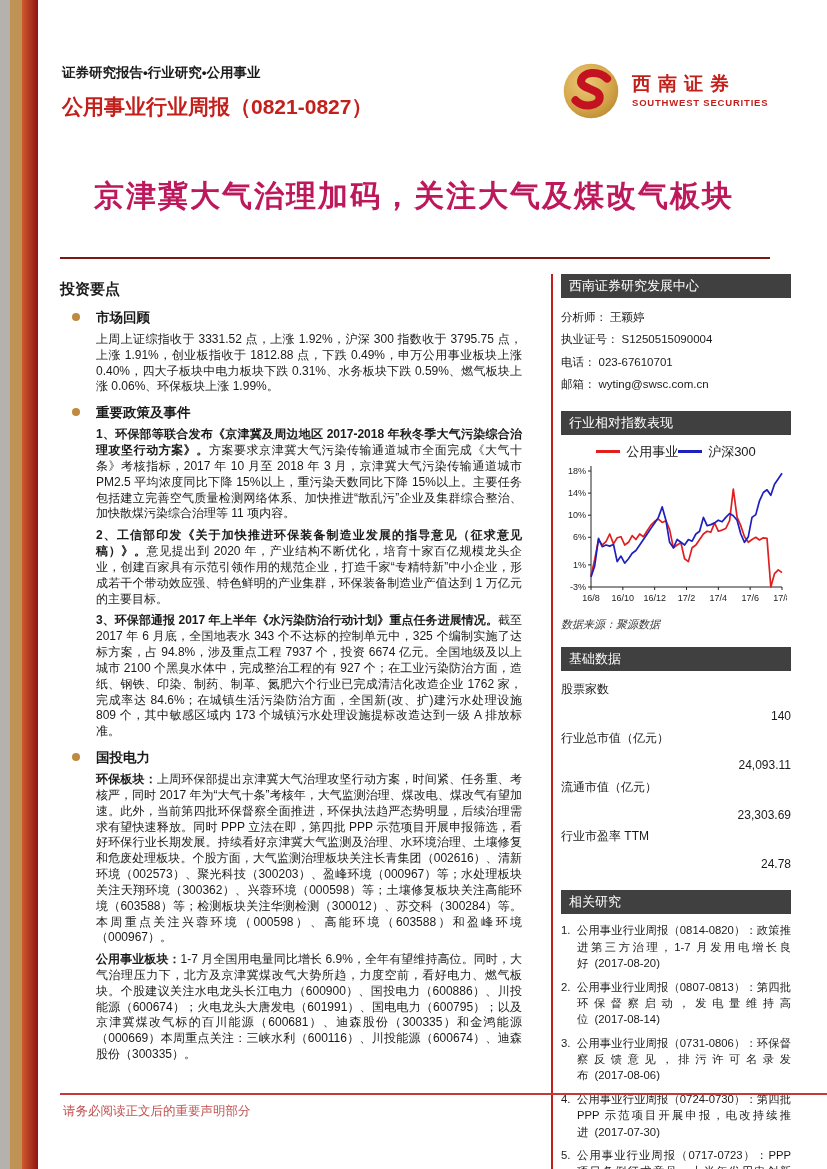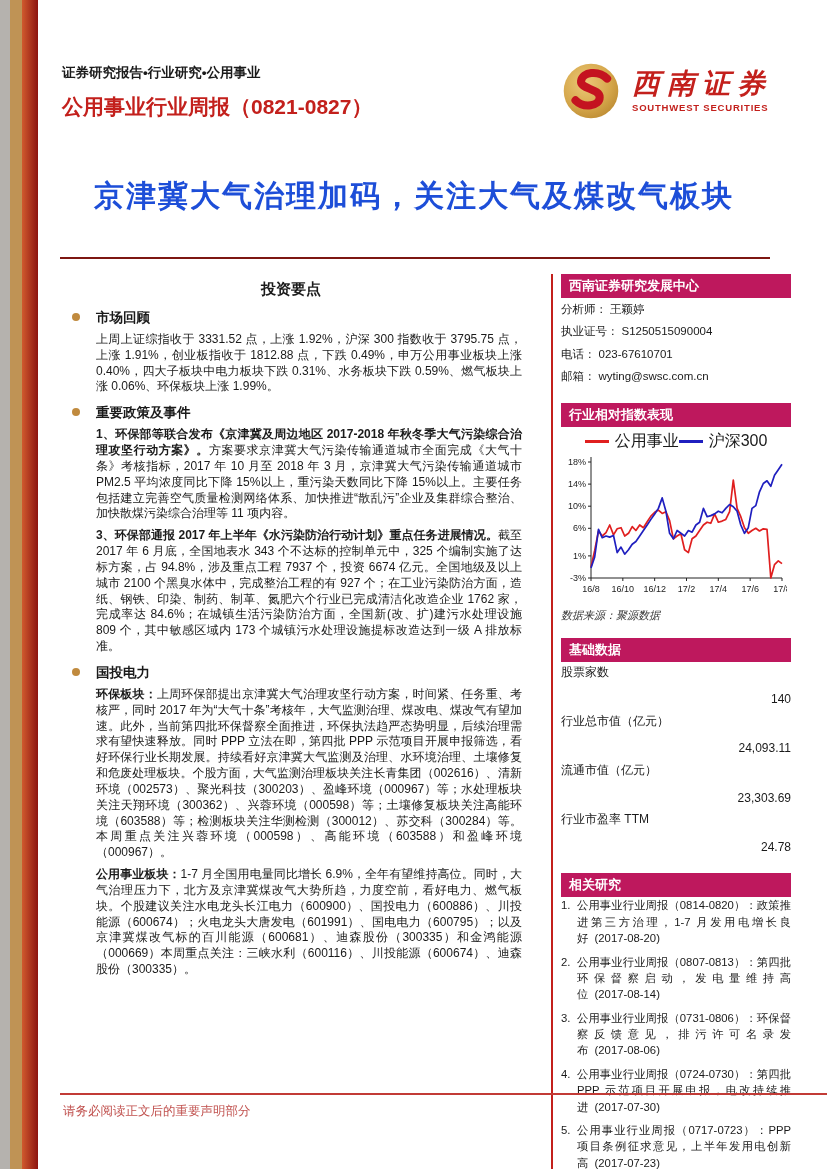--- a/index.html
+++ b/index.html
@@ -16,56 +16,56 @@
 
   
   .header{position:absolute;left:62px;top:64px;}
   .hdr-date{font-weight:bold;font-size:13.5px;margin-bottom:9px;}
   .hdr-category{font-weight:bold;font-size:13.5px;margin-bottom:11px;}
   .hdr-series{font-weight:bold;font-size:21px;color:#c3201c;}
 
   
   .logo{position:absolute;left:560px;top:60px;display:flex;align-items:center;gap:10px;}
   .logo-text{display:flex;flex-direction:column;align-items:flex-start;}
-  .logo-cn{font-family:"Liberation Serif","DejaVu Serif",serif;font-weight:bold;font-size:28px;color:#c3201c;letter-spacing:7px;line-height:1.1;font-style:italic;}
+  .logo-cn{font-family:"Liberation Serif","DejaVu Serif",serif;font-weight:bold;font-size:19px;color:#c3201c;letter-spacing:7px;line-height:1.1;}
   .logo-en{font-weight:bold;font-size:9.5px;color:#c3201c;letter-spacing:0.8px;margin-top:2px;}
 
   
   .main-title{
     position:absolute;left:58px;top:176px;width:712px;text-align:center;
     font-family:"Liberation Serif","DejaVu Serif",serif;
-    font-weight:bold;font-size:30px;color:#1d4ed8;letter-spacing:2px;
+    font-weight:bold;font-size:30px;color:#be185d;letter-spacing:2px;
   }
   .title-rule{position:absolute;left:60px;top:257px;width:710px;height:2px;background:#7d1711;}
 
   
   .left-col{position:absolute;left:60px;top:280px;width:462px;}
-  .invest-title{font-weight:bold;font-size:15px;margin-bottom:10px;text-align:center;}
+  .invest-title{font-weight:bold;font-size:15px;margin-bottom:10px;}
   .block{position:relative;padding-left:36px;margin-bottom:9px;}
   .bullet{position:absolute;left:12px;top:4px;width:8px;height:8px;border-radius:50%;background:#c08a3e;}
   .block-heading{font-weight:bold;font-size:13.5px;margin-bottom:5px;}
   .para{font-size:12px;line-height:1.32;text-align:justify;margin:0 0 6px 0;}
   .para b{font-weight:bold;}
 
   
   .sidebar{position:absolute;left:551px;top:274px;width:240px;border-left:2px solid #c3201c;padding-left:8px;box-sizing:border-box;}
   .side-section{margin-bottom:15px;}
-  .side-header{background:#be185d;color:#fff;font-weight:bold;font-size:13px;padding:3px 8px;}
+  .side-header{background:#404040;color:#fff;font-weight:normal;font-size:13px;padding:3px 8px;margin-bottom:8px;}
   .field{font-size:11.5px;line-height:1.95;}
   .field .lbl{margin-right:3px;}
   .basic-row{display:flex;justify-content:space-between;font-size:12px;line-height:1.8;flex-direction:column;}
   .basic-val{text-align:right;margin-top:6px;}
   .research-item{display:flex;font-size:11.3px;line-height:1.45;margin-bottom:7px;}
   .research-num{width:16px;flex:none;}
   .research-body{flex:1;text-align:justify;}
   .research-date{white-space:nowrap;}
 
   
   .chart-wrap{background:#fff;}
-  .chart-legend{display:flex;justify-content:center;font-size:16px;margin:4px 0 2px 0;align-items:center;}
+  .chart-legend{display:flex;justify-content:center;font-size:13px;margin:4px 0 2px 0;align-items:center;}
   .legend-entry{display:flex;align-items:center;}
   .legend-swatch{display:inline-block;width:24px;height:3px;margin-right:6px;}
   #chart-svg text{font-family:"Liberation Sans","DejaVu Sans",sans-serif;fill:#222;}
   .chart-source{font-size:11px;font-style:italic;color:#333;}
 
   
   .footer-rule{position:absolute;left:60px;right:0;top:1093px;height:2px;background:#c23b36;}
   .footer-text{position:absolute;left:63px;top:1103px;font-size:12.5px;color:#c0504d;}
 </style>
 </head>
@@ -107,20 +107,21 @@
   <div class="block">
     <span class="bullet"></span>
     <div class="block-heading">市场回顾</div>
     <p class="para"><b></b><span>上周上证综指收于 3331.52 点，上涨 1.92%，沪深 300 指数收于 3795.75 点，上涨 1.91%，创业板指收于 1812.88 点，下跌 0.49%，申万公用事业板块上涨 0.40%，四大子板块中电力板块下跌 0.31%、水务板块下跌 0.59%、燃气板块上涨 0.06%、环保板块上涨 1.99%。</span></p>
   </div>
 
   <div class="block">
     <span class="bullet"></span>
     <div class="block-heading">重要政策及事件</div>
     <p class="para"><b>1、环保部等联合发布《京津冀及周边地区 2017-2018 年秋冬季大气污染综合治理攻坚行动方案》。</b><span>方案要求京津冀大气污染传输通道城市全面完成《大气十条》考核指标，2017 年 10 月至 2018 年 3 月，京津冀大气污染传输通道城市 PM2.5 平均浓度同比下降 15%以上，重污染天数同比下降 15%以上。主要任务包括建立完善空气质量检测网络体系、加快推进“散乱污”企业及集群综合整治、加快散煤污染综合治理等 11 项内容。</span></p>
+    <p class="para"><b>2、工信部印发《关于加快推进环保装备制造业发展的指导意见（征求意见稿）》。</b><span>意见提出到 2020 年，产业结构不断优化，培育十家百亿规模龙头企业，创建百家具有示范引领作用的规范企业，打造千家“专精特新”中小企业，形成若干个带动效应强、特色鲜明的产业集群，环保装备制造业产值达到 1 万亿元的主要目标。</span></p>
     <p class="para"><b>3、环保部通报 2017 年上半年《水污染防治行动计划》重点任务进展情况。</b><span>截至 2017 年 6 月底，全国地表水 343 个不达标的控制单元中，325 个编制实施了达标方案，占 94.8%，涉及重点工程 7937 个，投资 6674 亿元。全国地级及以上城市 2100 个黑臭水体中，完成整治工程的有 927 个；在工业污染防治方面，造纸、钢铁、印染、制药、制革、氮肥六个行业已完成清洁化改造企业 1762 家，完成率达 84.6%；在城镇生活污染防治方面，全国新(改、扩)建污水处理设施 809 个，其中敏感区域内 173 个城镇污水处理设施提标改造达到一级 A 排放标准。</span></p>
   </div>
 
   <div class="block">
     <span class="bullet"></span>
     <div class="block-heading">国投电力</div>
     <p class="para"><b>环保板块：</b><span>上周环保部提出京津冀大气治理攻坚行动方案，时间紧、任务重、考核严，同时 2017 年为“大气十条”考核年，大气监测治理、煤改电、煤改气有望加速。此外，当前第四批环保督察全面推进，环保执法趋严态势明显，后续治理需求有望快速释放。同时 PPP 立法在即，第四批 PPP 示范项目开展申报筛选，看好环保行业长期发展。持续看好京津冀大气监测及治理、水环境治理、土壤修复和危废处理板块。个股方面，大气监测治理板块关注长青集团（002616）、清新环境（002573）、聚光科技（300203）、盈峰环境（000967）等；水处理板块关注天翔环境（300362）、兴蓉环境（000598）等；土壤修复板块关注高能环境（603588）等；检测板块关注华测检测（300012）、苏交科（300284）等。本周重点关注兴蓉环境（000598）、高能环境（603588）和盈峰环境（000967）。</span></p>
     <p class="para"><b>公用事业板块：</b><span>1-7 月全国用电量同比增长 6.9%，全年有望维持高位。同时，大气治理压力下，北方及京津冀煤改气大势所趋，力度空前，看好电力、燃气板块。个股建议关注水电龙头长江电力（600900）、国投电力（600886）、川投能源（600674）；火电龙头大唐发电（601991）、国电电力（600795）；以及京津冀煤改气标的百川能源（600681）、迪森股份（300335）和金鸿能源（000669）本周重点关注：三峡水利（600116）、川投能源（600674）、迪森股份（300335）。</span></p>
   </div>
 

